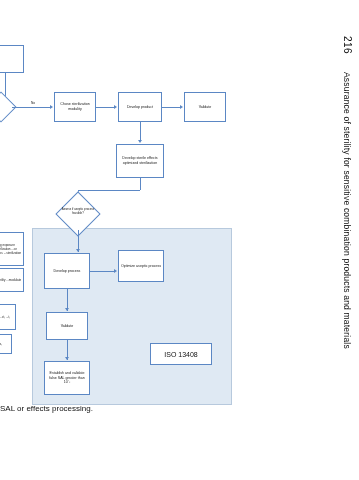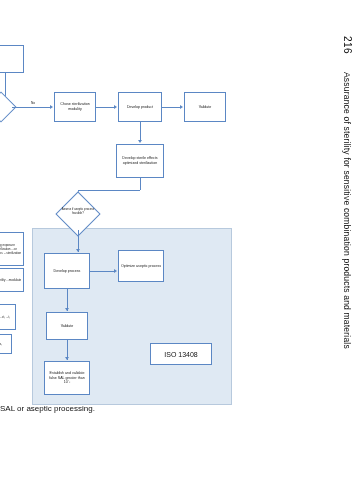--- a/index.html
+++ b/index.html
@@ -209,15 +209,15 @@
     <div class="box" style="left:44px; top:361px; width:46px; height:34px;">
       <span>Establish and validate false SAL greater than 10⁻³</span>
     </div>
 
     <div class="iso" style="left:150px; top:343px; width:62px; height:22px;">
       <span>ISO 13408</span>
     </div>
 
   </div>
 
-  <div class="caption">SAL or aseptic processing.</div>
+  <div class="caption">SAL or effects processing.</div>
 
 </div>
 
 </body></html>

